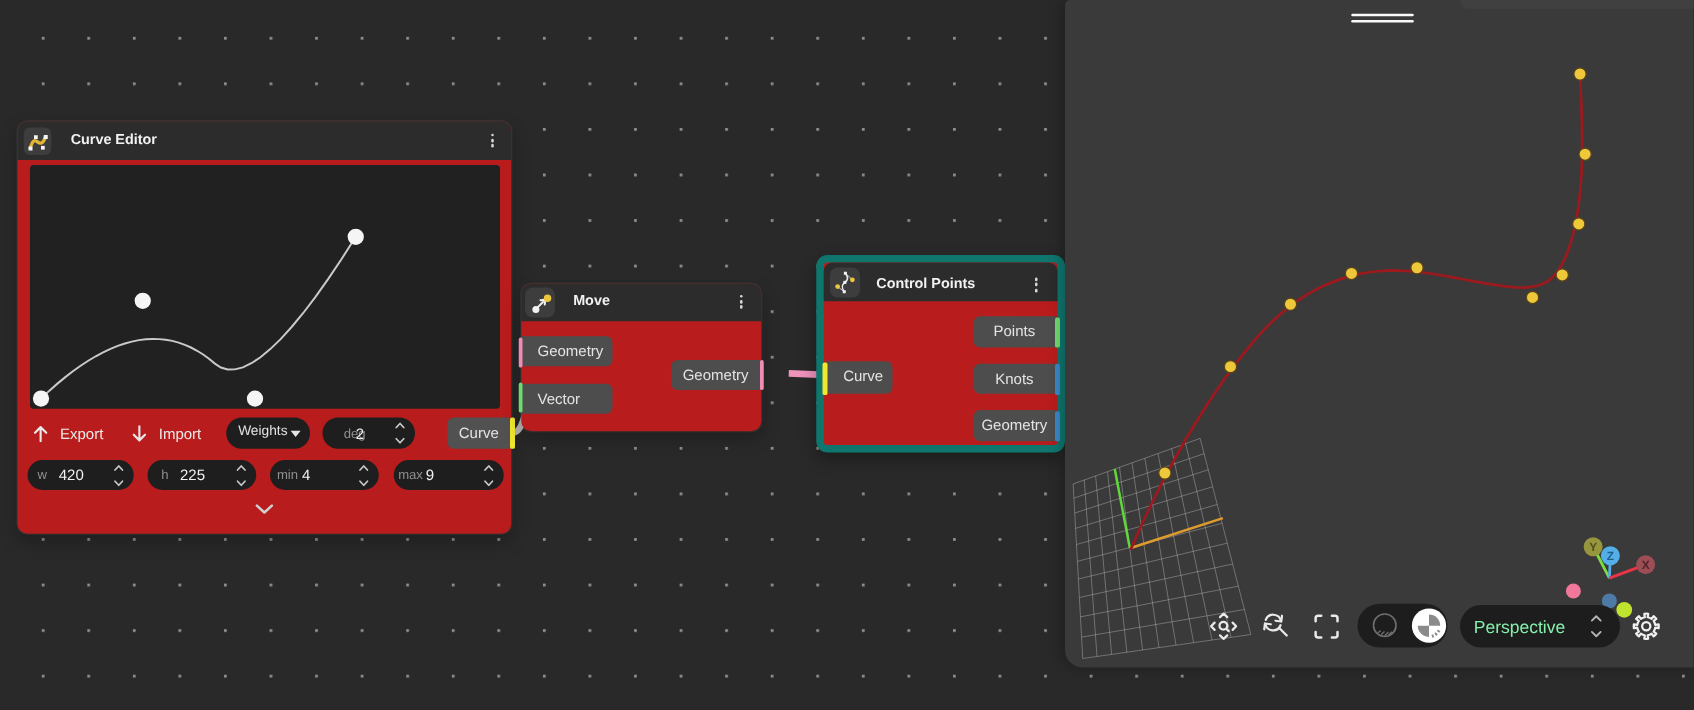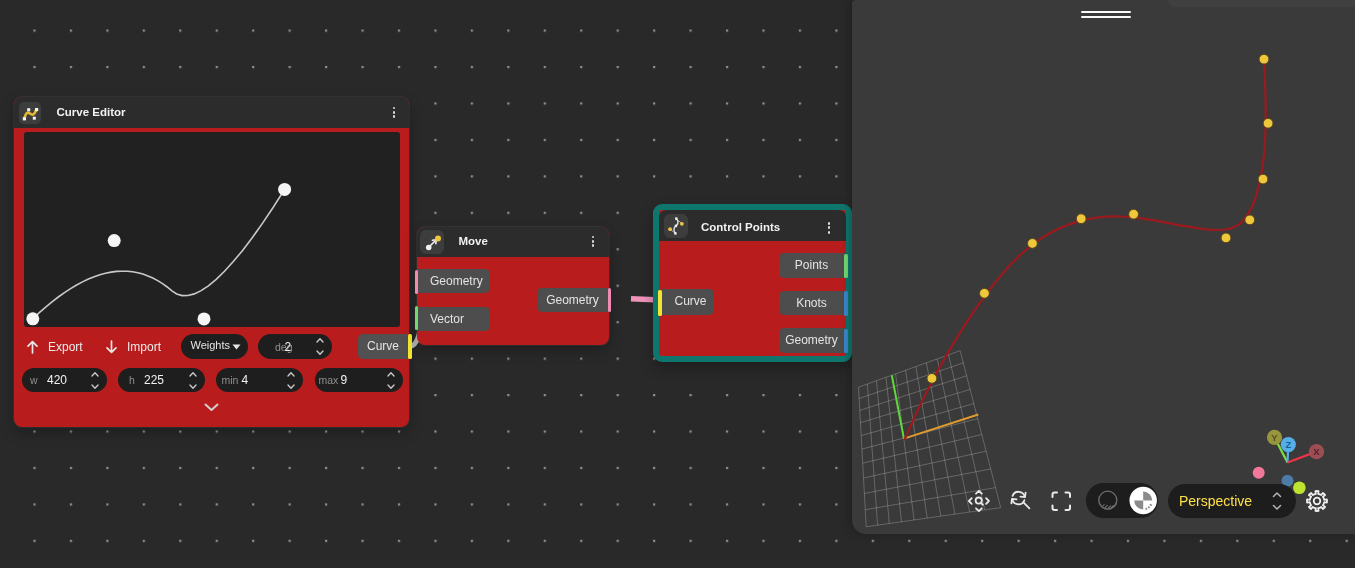--- a/index.html
+++ b/index.html
@@ -257,21 +257,21 @@
         <path d="M24.6 25.4 L27.6 22.4"></path>
           <path d="M27.4 24.2 L29.8 21.6"></path>
           <path d="M29.5 22 L30.7 19.2"></path>
       </g>
       <circle cx="57.2" cy="17.5" r="13.7" fill="#ffffff"></circle>
       <path d="M57.2 8.5 A9 9 0 0 1 66.2 17.5 L57.2 17.5 Z" fill="#8b8b8b"></path>
       <path d="M57.2 26.5 A9 9 0 0 1 48.2 17.5 L57.2 17.5 Z" fill="#8b8b8b"></path>
       <path d="M59.5 26 A9 9 0 0 0 65.5 20.5" stroke="#8b8b8b" stroke-width="2.4" stroke-dasharray="1.5 1.5"></path>
     </svg>
   </div>
-  <div style="position:absolute; left:316px; top:484px; width:127.5px; height:34px; background:#1d1d1d; border-radius:17px; color:#fde047; font-size:14px; line-height:34px; padding-left:11px;">Perspective
+  <div style="position:absolute; left:316px; top:484px; width:127.5px; height:34px; background:#1d1d1d; border-radius:17px; color:#86efac; font-size:14px; line-height:34px; padding-left:11px;">Perspective
     <svg width="10" height="22" style="position:absolute; right:14px; top:6px;" fill="none" stroke="#b5b5b5" stroke-width="1.5" stroke-linecap="round" stroke-linejoin="round">
         <path d="M1.5 6.5 L5 3 L8.5 6.5 M1.5 15.5 L5 19 L8.5 15.5"></path>
       </svg>
   </div>
   <svg class="tool" style="left:450px; top:485.5px;" width="30" height="30" fill="none" stroke="#f0f0f0" stroke-width="1.8" stroke-linejoin="round" id="gear">
     <path id="gearpath" d="M13.44 5.12A10.0 10.0 0 0 1 16.56 5.12L16.14 7.79A7.3 7.3 0 0 1 19.29 9.09L20.88 6.91A10.0 10.0 0 0 1 23.09 9.12L20.91 10.71A7.3 7.3 0 0 1 22.21 13.86L24.88 13.44A10.0 10.0 0 0 1 24.88 16.56L22.21 16.14A7.3 7.3 0 0 1 20.91 19.29L23.09 20.88A10.0 10.0 0 0 1 20.88 23.09L19.29 20.91A7.3 7.3 0 0 1 16.14 22.21L16.56 24.88A10.0 10.0 0 0 1 13.44 24.88L13.86 22.21A7.3 7.3 0 0 1 10.71 20.91L9.12 23.09A10.0 10.0 0 0 1 6.91 20.88L9.09 19.29A7.3 7.3 0 0 1 7.79 16.14L5.12 16.56A10.0 10.0 0 0 1 5.12 13.44L7.79 13.86A7.3 7.3 0 0 1 9.09 10.71L6.91 9.12A10.0 10.0 0 0 1 9.12 6.91L10.71 9.09A7.3 7.3 0 0 1 13.86 7.79Z"></path>
     <circle cx="15" cy="15" r="3.3"></circle>
   </svg>
 </div>
 

